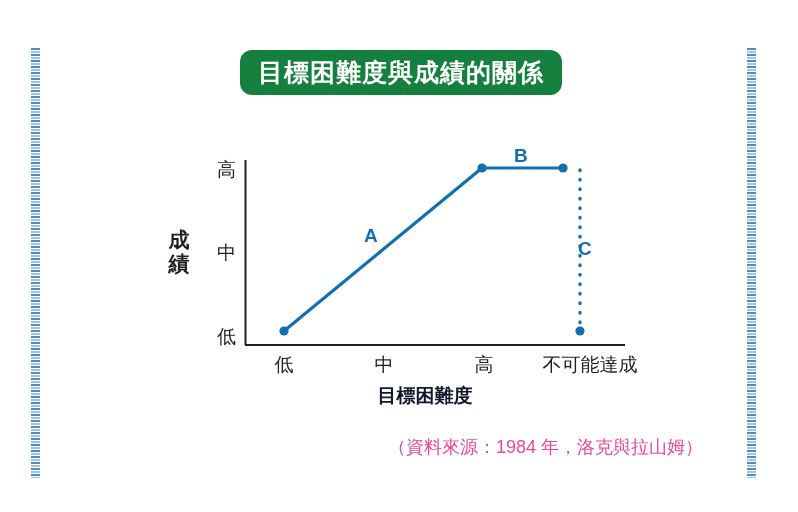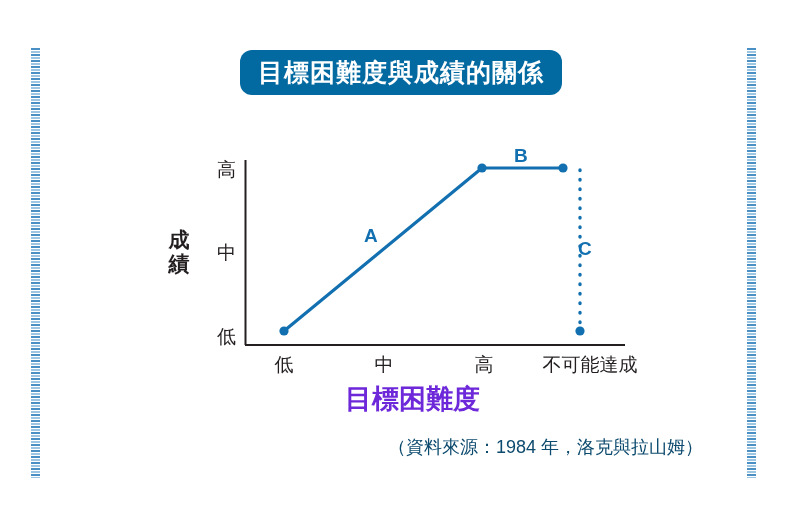--- a/index.html
+++ b/index.html
@@ -44,21 +44,21 @@
   .side-bar.left  { left: 31px; }
   .side-bar.right { left: 747px; }
 
   
   #title-pill {
     position: absolute;
     left: 240px;
     top: 50px;
     width: 322px;
     height: 45px;
-    background: #0369a1;
+    background: #15803d;
     border-radius: 12px;
     display: flex;
     align-items: center;
     justify-content: center;
   }
   #title-text {
     color: #ffffff;
     font-size: 25px;
     font-weight: bold;
     letter-spacing: 1px;
@@ -118,44 +118,45 @@
     color: #231f20;
     line-height: 1.12;
   }
   #y-axis-title span { display: block; }
 
   #x-axis-title {
     position: absolute;
     left: 345px;
     top: 386px;
     width: 160px;
-    font-size: 27px;
-    font-weight: bold;
-    color: #6d28d9;
+    text-align: center;
+    font-size: 19px;
+    font-weight: bold;
+    color: #0f172a;
     line-height: 1;
     white-space: nowrap;
   }
 
   .seg-label {
     position: absolute;
     font-size: 19px;
     font-weight: bold;
     color: #1270b0;
     line-height: 1;
   }
   #label-a { left: 364px; top: 226px; }
   #label-b { left: 514px; top: 146px; }
   #label-c { left: 578px; top: 239px; }
 
   #caption {
     position: absolute;
     left: 388px;
     top: 438px;
     font-size: 18px;
-    color: #0c4a6e;
+    color: #ec4899;
     line-height: 1;
     white-space: nowrap;
   }
 </style>
 </head>
 <body>
 
 <div id="page">
 
   <div class="side-bar left"></div>

